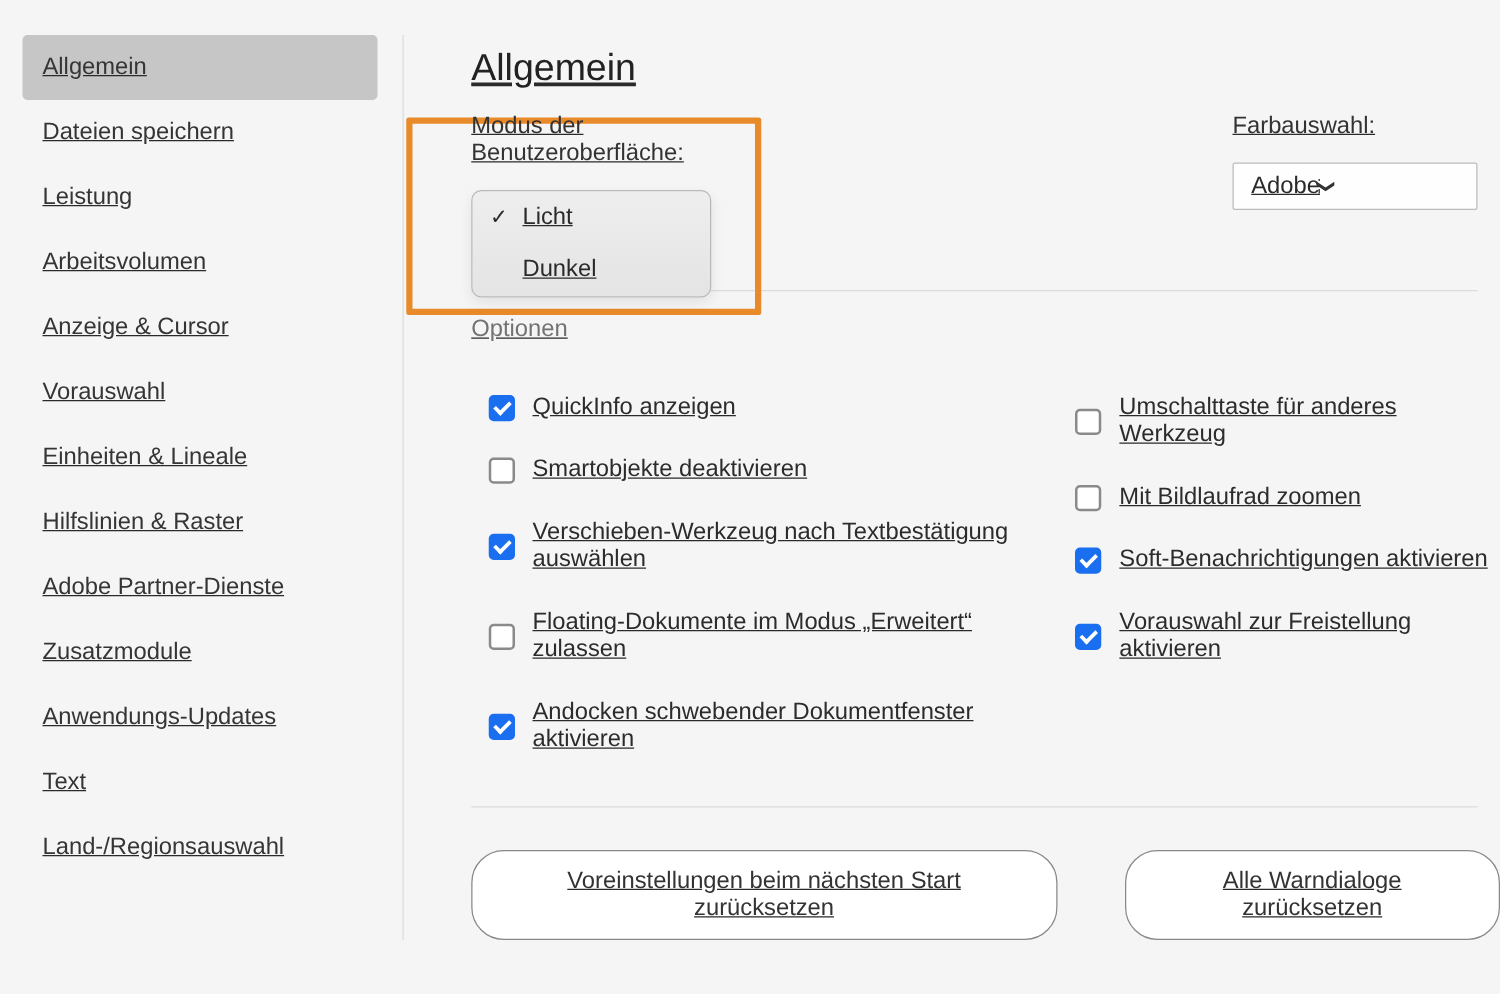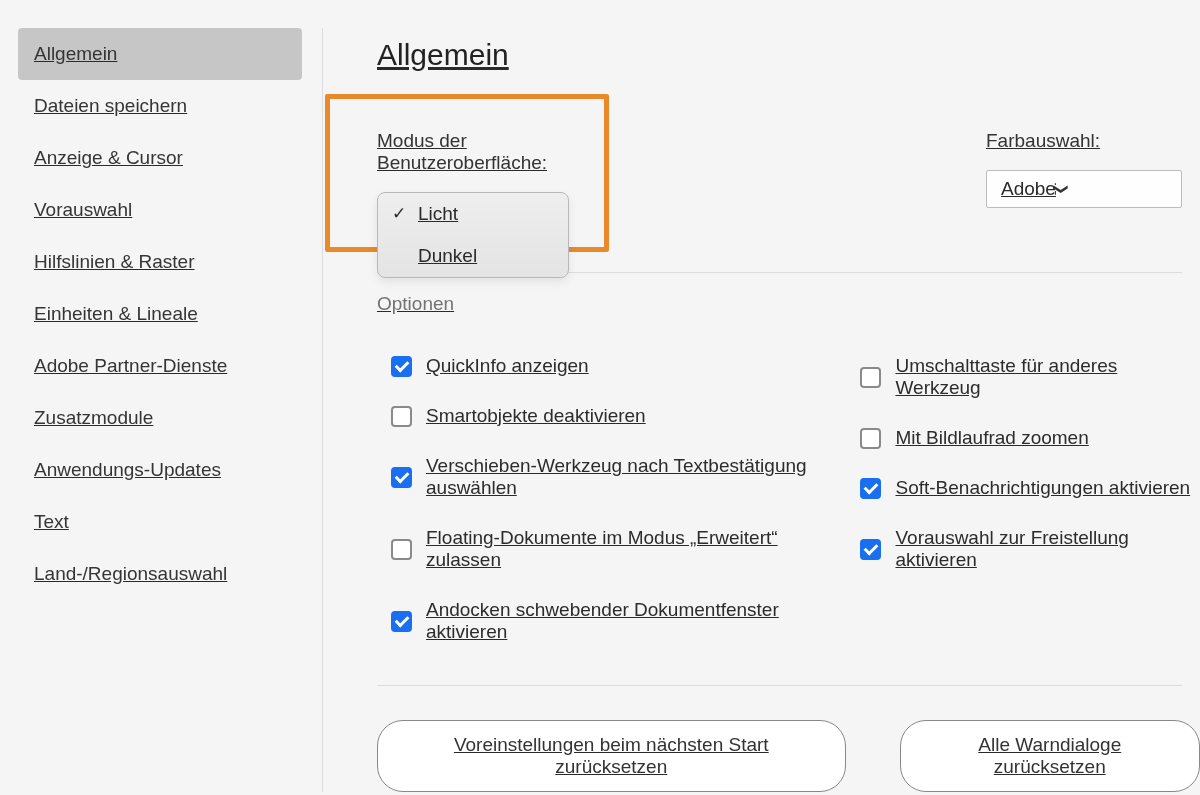--- a/index.html
+++ b/index.html
@@ -61,21 +61,20 @@
     padding-left: 26px;
     gap: 60px;
   }
   .ui-mode-block { width: 260px; position: relative; }
   .picker-block { margin-left: auto; margin-right: 18px; width: 196px; }
   .field-label {
     font-size: 19px;
     color: #333;
     margin-bottom: 18px;
     display: block;
-    margin-top: 40px;
   }
   .dropdown-open {
     background: linear-gradient(#eee,#e4e4e4);
     border: 1px solid #b8b8b8;
     border-radius: 8px;
     width: 192px;
     box-shadow: 0 4px 10px rgba(0,0,0,.08);
     overflow: hidden;
   }
   .dropdown-opt {
@@ -171,24 +170,26 @@
   }
 </style>
 </head>
 <body>
 
 <div class="frame">
 
   <nav class="sidebar">
     <div class="sidebar-item active">Allgemein</div>
     <div class="sidebar-item">Dateien speichern</div>
+    <div class="sidebar-item">Leistung</div>
+    <div class="sidebar-item">Arbeitsvolumen</div>
     <div class="sidebar-item">Anzeige &amp; Cursor</div>
     <div class="sidebar-item">Vorauswahl</div>
+    <div class="sidebar-item">Einheiten &amp; Lineale</div>
     <div class="sidebar-item">Hilfslinien &amp; Raster</div>
-    <div class="sidebar-item">Einheiten &amp; Lineale</div>
     <div class="sidebar-item">Adobe Partner-Dienste</div>
     <div class="sidebar-item">Zusatzmodule</div>
     <div class="sidebar-item">Anwendungs-Updates</div>
     <div class="sidebar-item">Text</div>
     <div class="sidebar-item">Land-/Regionsauswahl</div>
   </nav>
 
   <main class="main">
     <h1 class="page-title">Allgemein</h1>
 

